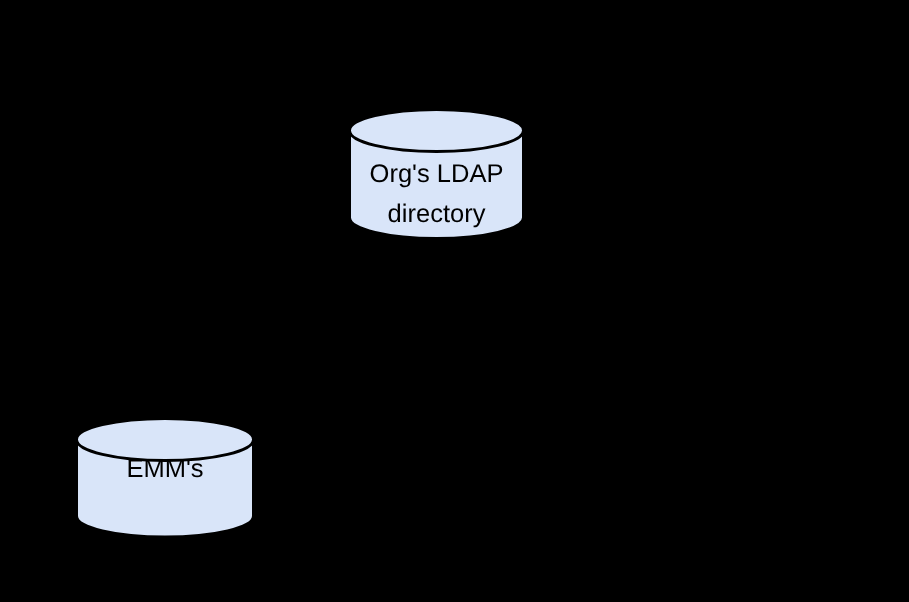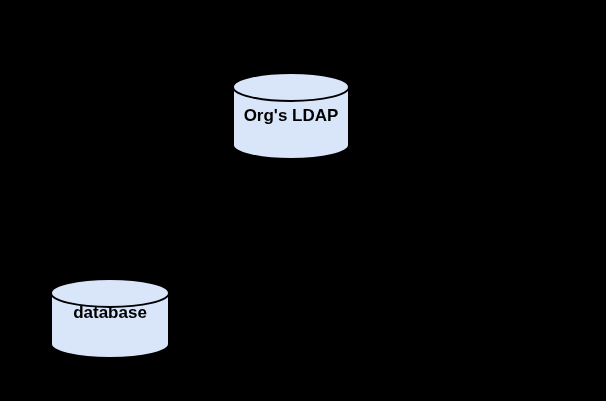--- a/index.html
+++ b/index.html
@@ -7,21 +7,20 @@
     padding: 0;
     background: #000000;
   }
   .canvas {
     position: relative;
     width: 592px;
     height: 401px;
     background: #000000;
     overflow: hidden;
     font-family: "Liberation Sans", sans-serif;
-    font-weight: bold;
   }
   .node {
     position: absolute;
   }
   .node svg {
     position: absolute;
     left: 0;
     top: 0;
     display: block;
   }
@@ -47,27 +46,28 @@
 
 <div class="canvas">
 
   <div class="node" id="node-ldap">
     <svg viewBox="0 0 120 90" width="120" height="90" aria-hidden="true">
       <path d="M2 16 A58 14 0 0 1 118 16 L118 74 A58 14 0 0 1 2 74 Z" fill="#d9e5f9" stroke="#000000" stroke-width="2"></path>
       <path d="M2 16 A58 14 0 0 0 118 16" fill="none" stroke="#000000" stroke-width="2"></path>
     </svg>
     <div class="label">
       <div>Org's LDAP</div>
+      <div>directory</div>
     </div>
   </div>
 
   <div class="node" id="node-emm">
     <svg viewBox="0 0 122 83" width="122" height="83" aria-hidden="true">
       <path d="M2 16 A59 14 0 0 1 120 16 L120 67 A59 14 0 0 1 2 67 Z" fill="#d9e5f9" stroke="#000000" stroke-width="2"></path>
       <path d="M2 16 A59 14 0 0 0 120 16" fill="none" stroke="#000000" stroke-width="2"></path>
     </svg>
     <div class="label">
-      <div>database</div>
+      <div>EMM's</div>
     </div>
   </div>
 
 
 </div>
 
 </body></html>

